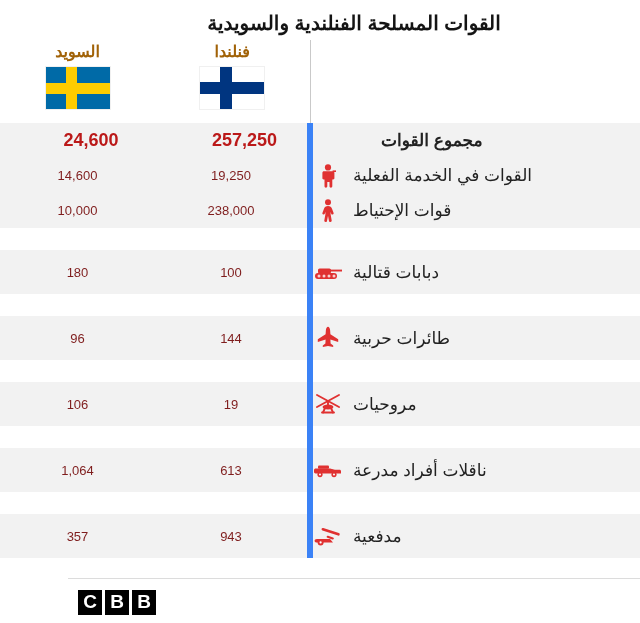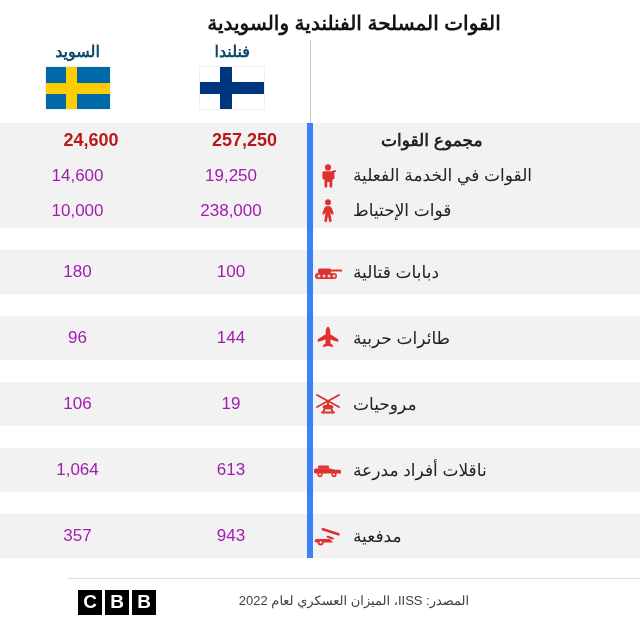--- a/index.html
+++ b/index.html
@@ -28,21 +28,21 @@
     border-collapse:collapse;
     table-layout:fixed;
   }
   col.c-label{width:330px;}
   col.c-fin{width:155px;}
   col.c-swe{width:155px;}
 
   thead th{
     font-size:16px;
     font-weight:bold;
-    color:#0c4a6e;
+    color:#a16207;
     text-align:center;
     padding:2px 0 4px 0;
     vertical-align:bottom;
   }
   thead th.hdr-label{border-left:1px solid #c9c9c9;}
 
   .flagcell{padding-bottom:10px;text-align:center;}
   .flag{
     width:64px;height:42px;display:inline-block;position:relative;
     box-shadow:0 0 0 1px rgba(0,0,0,0.06);
@@ -69,22 +69,22 @@
   }
   td.label .inner{
     display:flex;align-items:center;justify-content:flex-start;
     flex-direction:row-reverse;
     gap:10px;
     width:100%;
   }
   td.label .txt{font-size:17px;color:#222;}
   td.num{
     text-align:center;
-    font-size:17px;
-    color:#a21caf;
+    font-size:13px;
+    color:#7f1d1d;
   }
 
   
   tr.band{background:#f2f2f2;}
   tr.plain{background:#ffffff;}
 
   
   tr.total td{font-weight:bold;color:#bb1919;font-size:18px;padding-left:28px;}
 
   
@@ -326,16 +326,15 @@
 
     </tbody>
   </table>
 
   <div class="footer">
     <div class="bbc">
       <span>B</span>
       <span>B</span>
       <span>C</span>
     </div>
-    <div class="src">المصدر: IISS، الميزان العسكري لعام 2022</div>
   </div>
 
 </div>
 
 </body></html>

